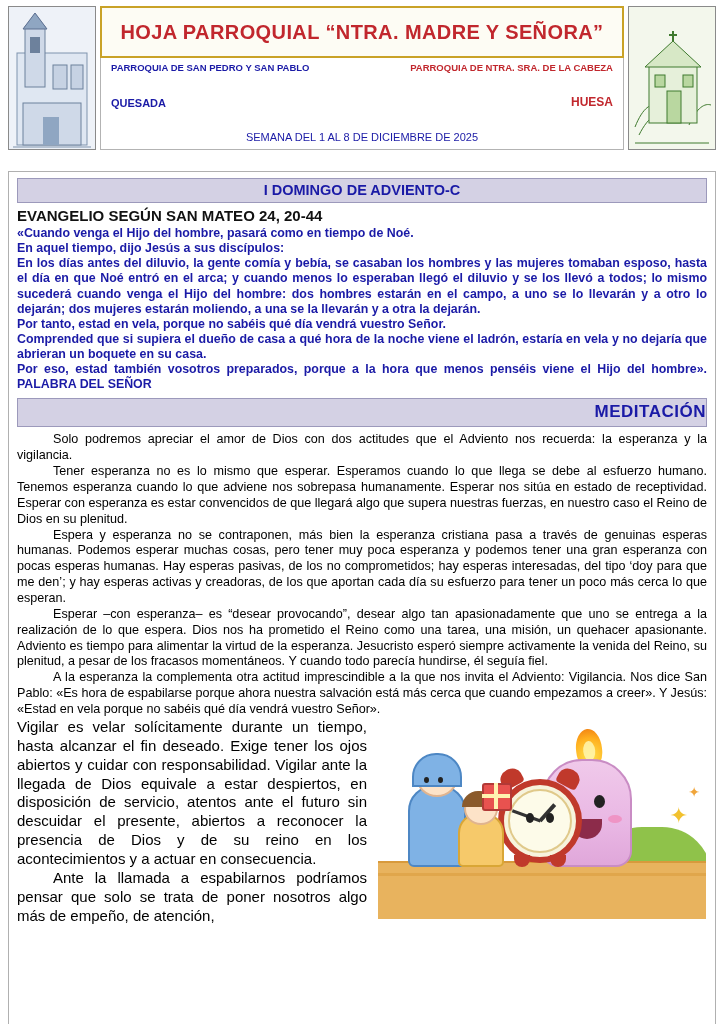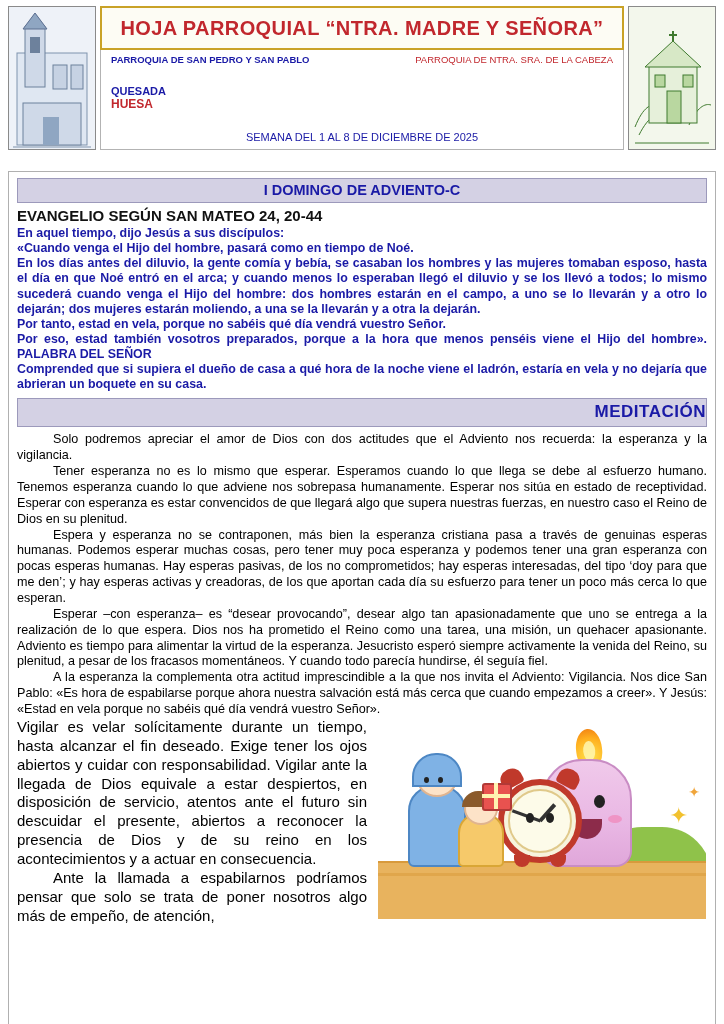--- a/index.html
+++ b/index.html
@@ -88,30 +88,29 @@
     padding: 0 4px;
   }
   .parish-left {
     color: #1a1aa6;
     font-weight: bold;
     font-size: 9.5px;
     text-align: left;
   }
   .parish-right {
     color: #c1272d;
-    font-weight: normal;
+    font-weight: bold;
     font-size: 9.5px;
     text-align: right;
   }
   .parish-row2 {
     display: flex;
     justify-content: space-between;
-    align-items: flex-start;
+    align-items: flex-end;
     padding: 0 4px;
-    flex-direction: column;
   }
   .town-left {
     color: #1a1aa6;
     font-weight: bold;
     font-size: 11px;
   }
   .town-right {
     color: #c1272d;
     font-weight: bold;
     font-size: 12px;
@@ -519,26 +518,26 @@
     </div>
   </div>
 
   <div class="content-frame">
 
     <div class="section-banner">I DOMINGO DE ADVIENTO-C</div>
 
     <div class="gospel-title">EVANGELIO SEGÚN SAN MATEO 24, 20-44</div>
 
     <div class="gospel-body">
+      <p>«Cuando venga el Hijo del hombre, pasará como en tiempo de Noé.</p>
       <p>En aquel tiempo, dijo Jesús a sus discípulos:</p>
-      <p>«Cuando venga el Hijo del hombre, pasará como en tiempo de Noé.</p>
       <p>En los días antes del diluvio, la gente comía y bebía, se casaban los hombres y las mujeres tomaban esposo, hasta el día en que Noé entró en el arca; y cuando menos lo esperaban llegó el diluvio y se los llevó a todos; lo mismo sucederá cuando venga el Hijo del hombre: dos hombres estarán en el campo, a uno se lo llevarán y a otro lo dejarán; dos mujeres estarán moliendo, a una se la llevarán y a otra la dejarán.</p>
       <p>Por tanto, estad en vela, porque no sabéis qué día vendrá vuestro Señor.</p>
+      <p>Comprended que si supiera el dueño de casa a qué hora de la noche viene el ladrón, estaría en vela y no dejaría que abrieran un boquete en su casa.</p>
       <p>Por eso, estad también vosotros preparados, porque a la hora que menos penséis viene el Hijo del hombre». PALABRA DEL SEÑOR</p>
-      <p>Comprended que si supiera el dueño de casa a qué hora de la noche viene el ladrón, estaría en vela y no dejaría que abrieran un boquete en su casa.</p>
     </div>
 
     <div class="section-banner meditacion">MEDITACIÓN</div>
 
     <div class="med-text">
       <p>Solo podremos apreciar el amor de Dios con dos actitudes que el Adviento nos recuerda: la esperanza y la vigilancia.</p>
       <p>Tener esperanza no es lo mismo que esperar. Esperamos cuando lo que llega se debe al esfuerzo humano. Tenemos esperanza cuando lo que adviene nos sobrepasa humanamente. Esperar nos sitúa en estado de receptividad. Esperar con esperanza es estar convencidos de que llegará algo que supera nuestras fuerzas, en nuestro caso el Reino de Dios en su plenitud.</p>
       <p>Espera y esperanza no se contraponen, más bien la esperanza cristiana pasa a través de genuinas esperas humanas. Podemos esperar muchas cosas, pero tener muy poca esperanza y podemos tener una gran esperanza con pocas esperas humanas. Hay esperas pasivas, de los no comprometidos; hay esperas interesadas, del tipo ‘doy para que me den’; y hay esperas activas y creadoras, de los que aportan cada día su esfuerzo para tener un poco más cerca lo que esperan.</p>
       <p>Esperar –con esperanza– es “desear provocando”, desear algo tan apasionadamente que uno se entrega a la realización de lo que espera. Dios nos ha prometido el Reino como una tarea, una misión, un quehacer apasionante. Adviento es tiempo para alimentar la virtud de la esperanza. Jesucristo esperó siempre activamente la venida del Reino, su plenitud, a pesar de los fracasos momentáneos. Y cuando todo parecía hundirse, él seguía fiel.</p>
       <p>A la esperanza la complementa otra actitud imprescindible a la que nos invita el Adviento: Vigilancia. Nos dice San Pablo: «Es hora de espabilarse porque ahora nuestra salvación está más cerca que cuando empezamos a creer». Y Jesús: «Estad en vela porque no sabéis qué día vendrá vuestro Señor».</p>

